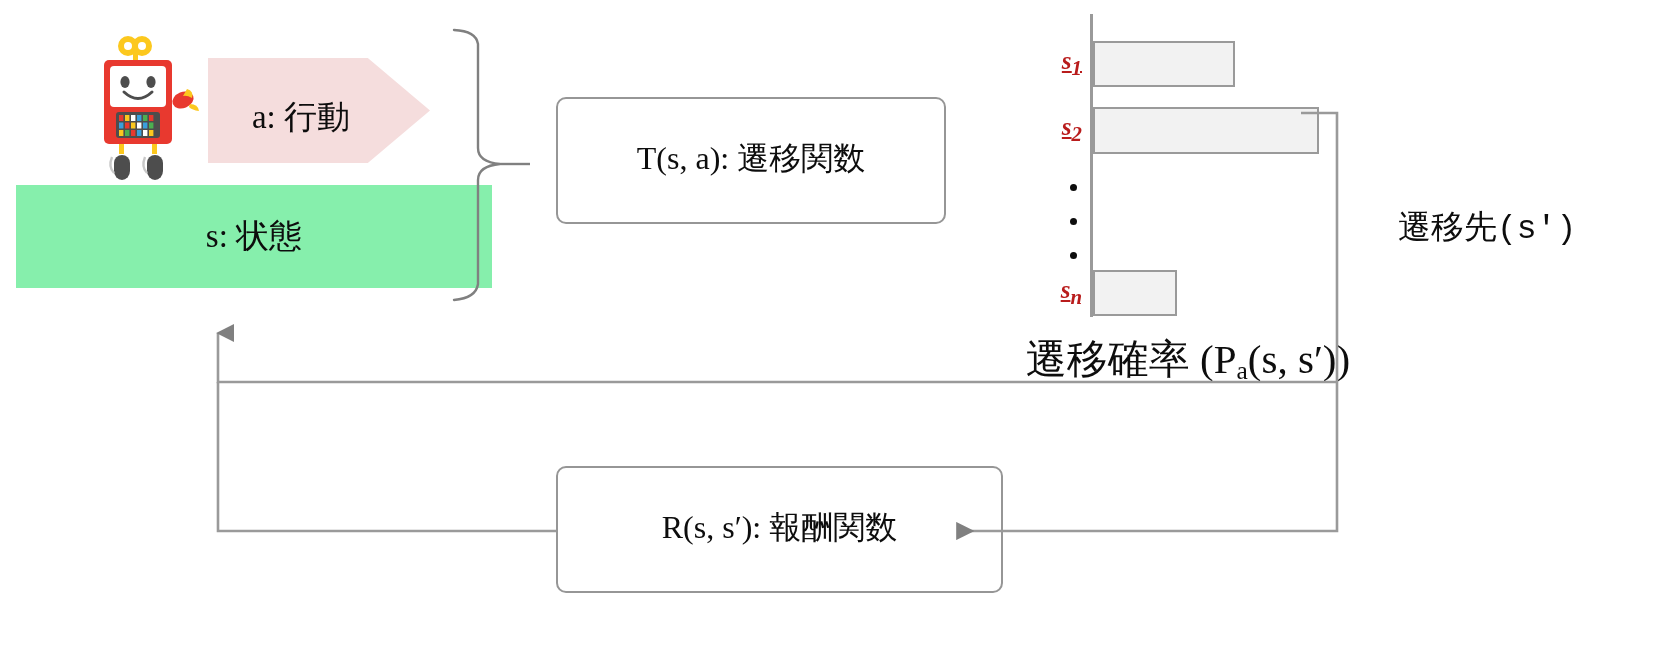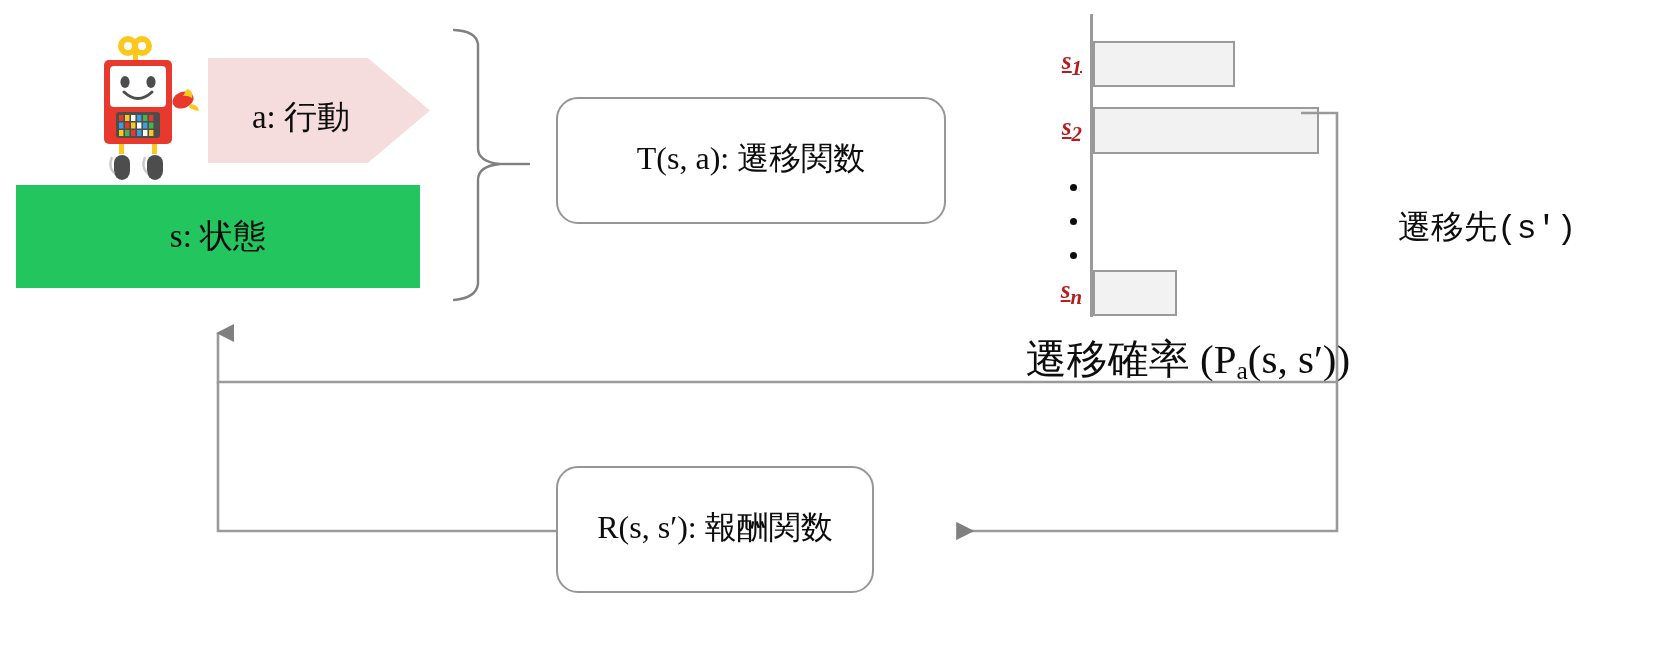--- a/index.html
+++ b/index.html
@@ -15,22 +15,22 @@
     width: 1668px;
     height: 670px;
     background: #ffffff;
     overflow: hidden;
   }
   .abs { position: absolute; }
 
   
   #state-box {
     left: 16px; top: 185px;
-    width: 404px; height: 103px;
-    background: #22c55e;
+    width: 476px; height: 103px;
+    background: #86efac;
   }
   #state-label {
     position: absolute;
     left: 0; right: 0; top: 50%;
     transform: translateY(-52%);
     text-align: center;
     font-family: "Liberation Serif", serif;
     font-size: 33px;
     color: #0d0d0d;
     white-space: nowrap;
@@ -57,36 +57,36 @@
 
   
   #robot { left: 92px; top: 36px; width: 110px; height: 145px; }
 
   
   #brace { left: 452px; top: 28px; width: 80px; height: 275px; }
 
   
   .fn-box {
     border: 2px solid #969696;
-    border-radius: 22px;
+    border-radius: 10px;
     background: #ffffff;
     box-sizing: border-box;
     display: flex;
     align-items: center;
     justify-content: center;
   }
   .fn-text {
     font-family: "Liberation Serif", serif;
     font-size: 32px;
     color: #0d0d0d;
     white-space: nowrap;
     transform: translateY(-2px);
   }
   #transition-box { left: 556px; top: 97px; width: 390px; height: 127px; }
-  #reward-box     { left: 556px; top: 466px; width: 318px; height: 127px; }
+  #reward-box     { left: 556px; top: 466px; width: 447px; height: 127px; }
 
   
   #chart { left: 1018px; top: 14px; width: 330px; height: 330px; }
   #chart-axis {
     position: absolute;
     left: 72px; top: 0;
     width: 3px; height: 303px;
     background: #9a9a9a;
   }
   .bar {

